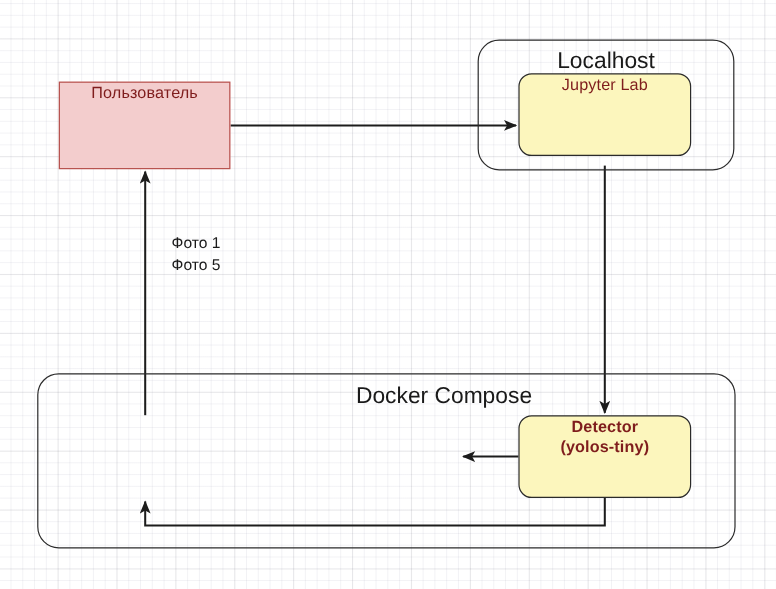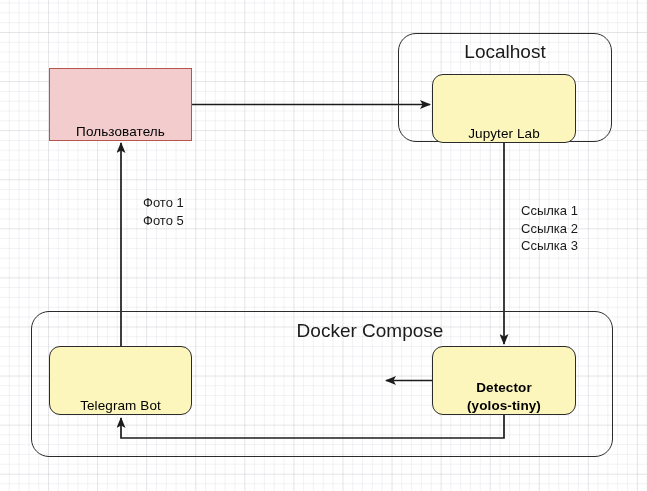--- a/index.html
+++ b/index.html
@@ -37,24 +37,24 @@
     left: 0;
     top: 0;
     width: 647px;
     height: 491px;
     pointer-events: none;
   }
   .node {
     position: absolute;
     box-sizing: border-box;
     display: flex;
-    align-items: flex-end;
+    align-items: flex-start;
     justify-content: center;
     text-align: center;
-    color: #000000;
+    color: #7f1d1d;
     font-size: 13.5px;
     line-height: 1.28;
     letter-spacing: 0.1px;
   }
   .node-user {
     background: #f3cdcd;
     border: 1.4px solid #b85450;
     border-radius: 0px;
   }
   .node-yellow {
@@ -113,40 +113,32 @@
   <div class="container-box" style="left:398px; top:33px; width:214px; height:109px;"></div>
   <div class="container-label" style="left:398px; top:41px; width:214px;">Localhost</div>
 
   <div class="container-box" style="left:31px; top:311px; width:582px; height:146px;"></div>
   <div class="container-label" style="left:31px; top:320px; width:582px;margin-left:48px;">Docker Compose</div>
 
   <div class="node node-user" style="left:49px; top:68px; width:143px; height:73px;">
     <span>Пользователь</span>
   </div>
 
-  <div class="node node-yellow" style="left:432px; top:74px; width:144px; height:69px;">
+  <div class="node node-yellow" style="left:432px; top:61px; width:144px; height:69px;">
     <span>Jupyter Lab</span>
   </div>
 
-  <div class="node node-yellow" style="left:49px; top:346px; width:143px; height:69px;">
-    <span>Telegram Bot</span>
-  </div>
 
 
   <div class="node node-yellow" style="left:432px; top:346px; width:144px; height:69px;font-weight:bold;">
     <span>
       <span class="node-sub">Detector</span>
       <span class="node-sub">(yolos-tiny)</span>
     </span>
   </div>
 
   <div class="edge-label" style="left:143px; top:194px;">
     <span class="node-sub">Фото 1</span>
     <span class="node-sub">Фото 5</span>
   </div>
 
-  <div class="edge-label" style="left:521px; top:202px;">
-    <span class="node-sub">Ссылка 1</span>
-    <span class="node-sub">Ссылка 2</span>
-    <span class="node-sub">Ссылка 3</span>
-  </div>
 
 </div>
 
 </body></html>

